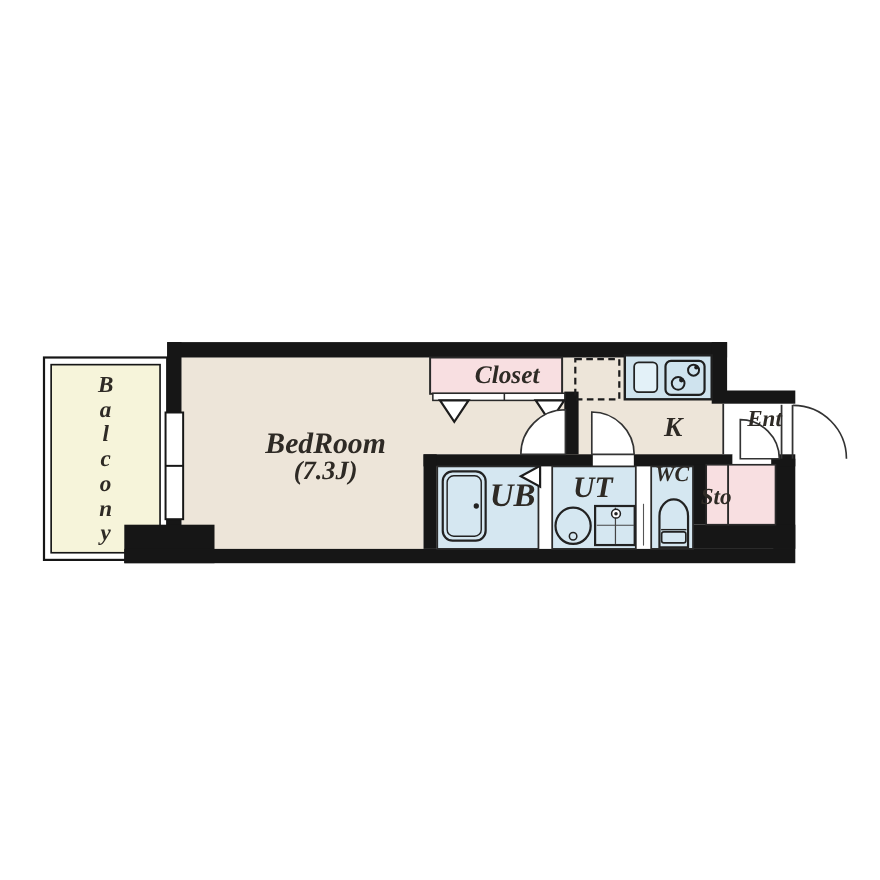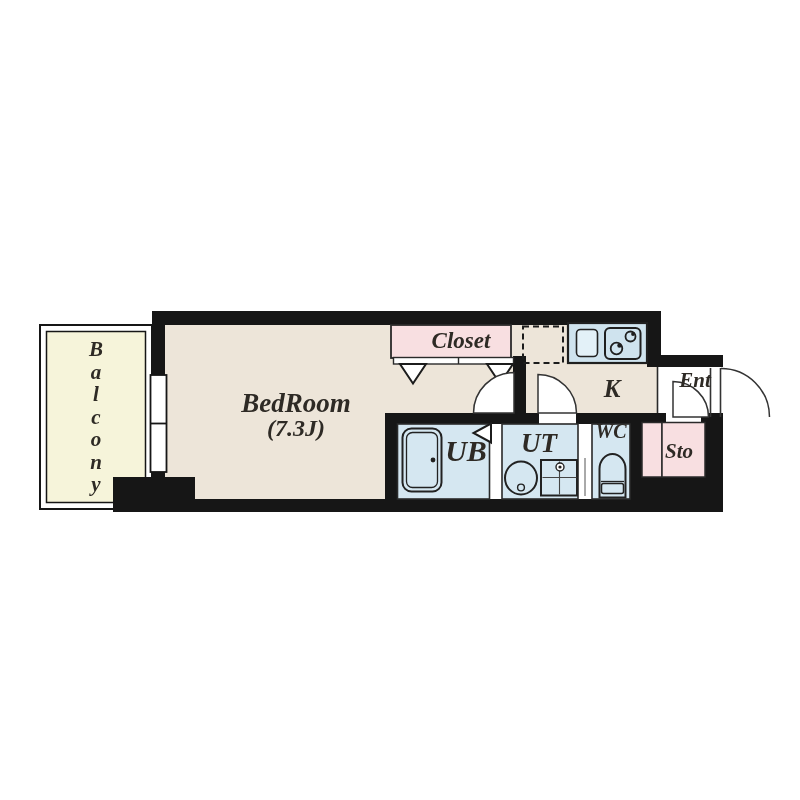--- a/index.html
+++ b/index.html
@@ -126,18 +126,18 @@
     <span>o</span>
     <span>n</span>
     <span>y</span>
   </div>
 
   <div class="lbl" style="left:196px;top:389px;width:200px;font-size:27px;">BedRoom</div>
   <div class="lbl" style="left:196px;top:416px;width:200px;font-size:24px;">(7.3J)</div>
   <div class="lbl" style="left:391px;top:329px;width:140px;font-size:23px;">Closet</div>
   <div class="lbl" style="left:582px;top:376px;width:60px;font-size:25px;">K</div>
   <div class="lbl" style="left:665px;top:369px;width:60px;font-size:21px;">Ent</div>
-  <div class="lbl" style="left:649px;top:440px;width:60px;font-size:21px;">Sto</div>
+  <div class="lbl" style="left:621px;top:440px;width:60px;font-size:21px;">Sto</div>
   <div class="lbl" style="left:441px;top:435px;width:50px;font-size:30px;">UB</div>
   <div class="lbl" style="left:509px;top:429px;width:60px;font-size:27px;">UT</div>
   <div class="lbl" style="left:586px;top:421px;width:50px;font-size:20px;">WC</div>
 
 </div>
 
 </body></html>

